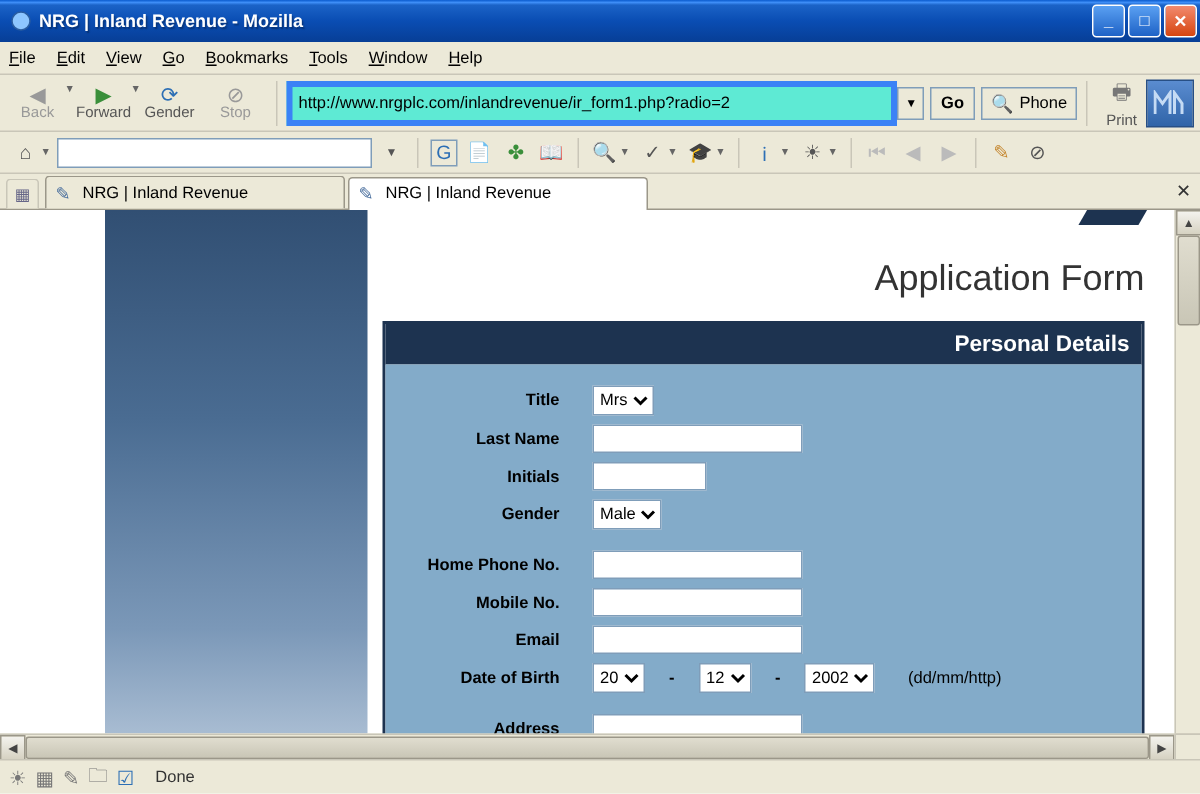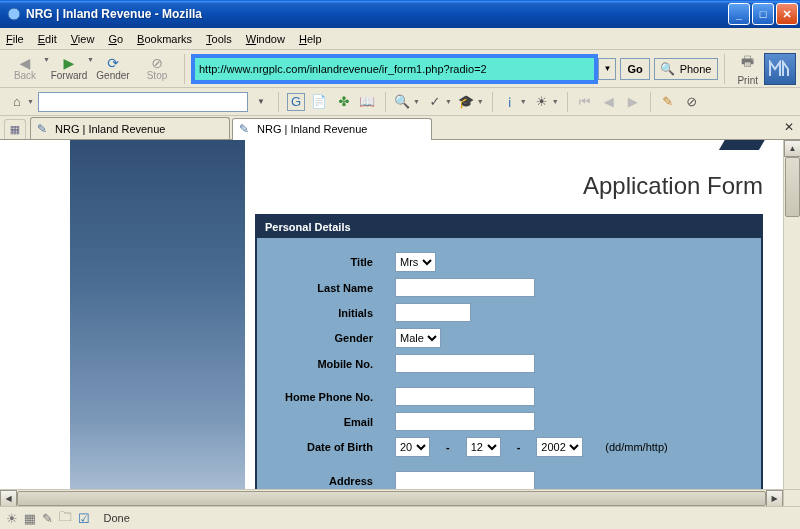--- a/index.html
+++ b/index.html
@@ -61,21 +61,21 @@
 .scrollthumb-h .thumb-h { position:absolute; top:1px; left:0; height:15px; width: 100%; background: linear-gradient(to bottom,#e0ddcf,#c9c6b6); border:1px solid #9b9789; border-radius:2px;}
 .corner { position:absolute; right:0; bottom:0; width:17px; height:17px; background:#ece9d8; border-left:1px solid #c9c6b8; border-top:1px solid #c9c6b8;}
 
 .page { position: absolute; left: 0; top: 0; right: 17px; bottom: 17px; background: #fff; display: flex; }
 .sidecol { width: 175px; background: linear-gradient(to bottom, #314f73 0%, #4a6c92 40%, #7b98b8 80%, #a8bcd2 100%); margin-left: 70px; }
 .maincol { flex: 1; padding: 0 20px 12px 10px; }
 .chevshape { height: 14px; margin-left: auto; width: 60px; position: relative; }
 .chevshape::before { content:""; position:absolute; right:0; top:-4px; width: 40px; height: 14px; background: #1d3350; transform: skewX(-30deg); }
 .pageheading { font-family: Arial, sans-serif; font-size: 24px; font-weight: normal; text-align: right; color: #333; margin: 18px 0 14px; }
 .panel { border: 2px solid #1d3350; }
-.panel-head { background: #1d3350; color: #fff; font-weight: bold; font-size: 11px; padding: 5px 8px; }
+.panel-head { background: #1d3350; color: #fff; font-weight: bold; font-size: 15px; padding: 5px 8px; text-align: right; }
 .panel-body { background: #83abc9; padding: 14px 16px; }
 .frow { display: flex; align-items: center; margin-bottom: 6px; gap: 12px; }
 .frow.gap-above { margin-top: 14px; }
 .flabel { width: 110px; text-align: right; font-weight: bold; font-size: 11px; color: #000; padding-right: 10px; }
 .finput { height: 19px; border: 1px solid #7f9db9; background: #fff; font-size: 11px; padding: 0 2px; }
 .finput.w-mid { width: 140px; }
 .finput.w-short { width: 76px; }
 .fselect { height: 20px; border: 1px solid #7f9db9; background: #fff; font-size: 11px; }
 .dobdash { margin: 0 4px; font-weight: bold; }
 .hint { margin-left: 10px; font-size: 11px; color: #000; }
@@ -216,26 +216,26 @@
           </div>
           <div class="frow">
             <div class="flabel">Initials</div>
             <input class="finput w-short" style="">
           </div>
           <div class="frow">
             <div class="flabel">Gender</div>
             <select class="fselect"><option>Male</option></select>
           </div>
 
-          <div class="frow">
-            <div class="flabel">Mobile No.</div>
-            <input class="finput w-mid" style="">
-          </div>
           <div class="frow gap-above">
             <div class="flabel">Home Phone No.</div>
+            <input class="finput w-mid" style="">
+          </div>
+          <div class="frow">
+            <div class="flabel">Mobile No.</div>
             <input class="finput w-mid" style="">
           </div>
           <div class="frow">
             <div class="flabel">Email</div>
             <input class="finput w-mid" style="">
           </div>
           <div class="frow">
             <div class="flabel">Date of Birth</div>
             <select class="fselect"><option>20</option></select>
             <span class="dobdash">-</span>

